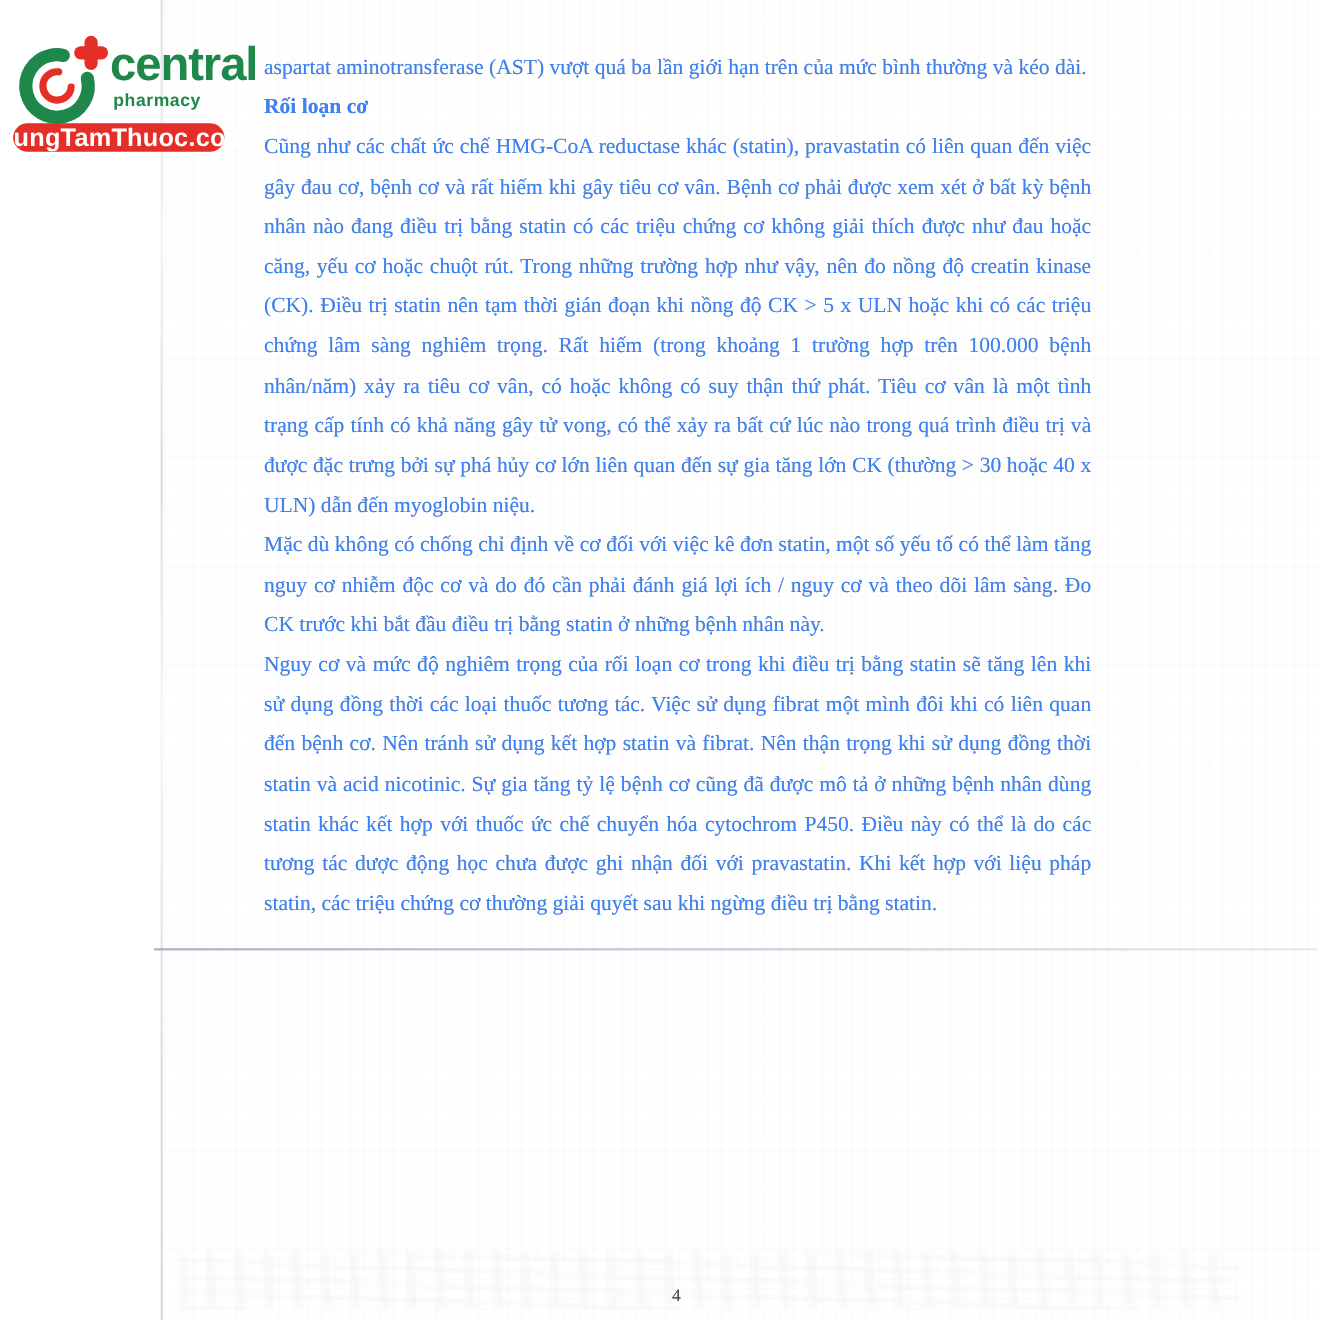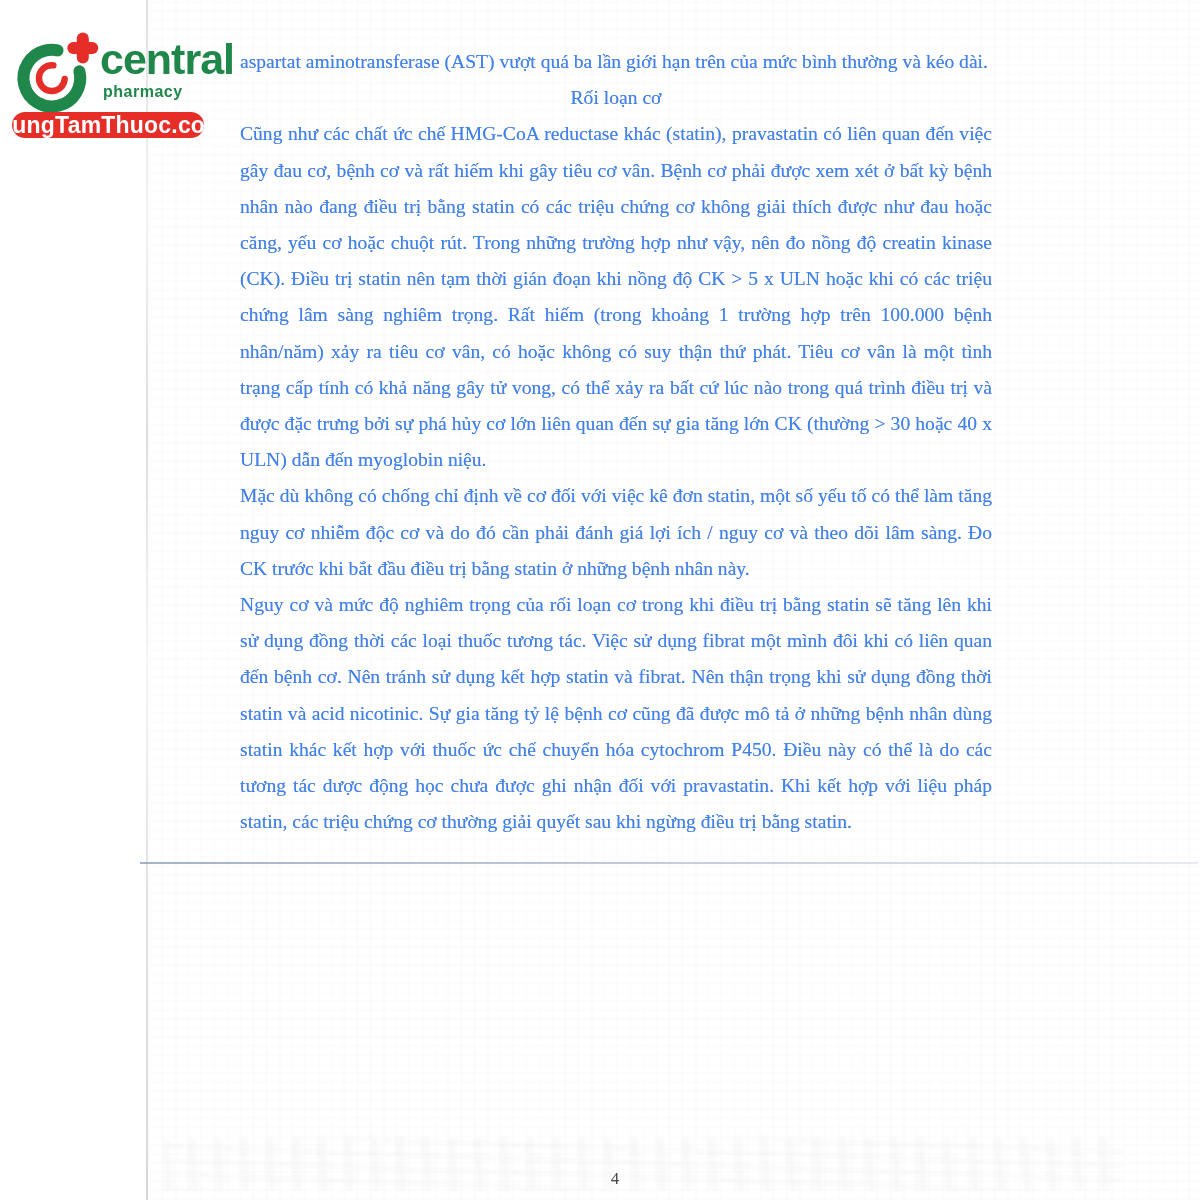--- a/index.html
+++ b/index.html
@@ -60,21 +60,21 @@
   }
 
   
   .doc{
     position:absolute;left:240px;top:44px;width:752px;
     font-size:19.6px;line-height:36.2px;color:#3b82f6;
     text-align:justify;
     text-shadow:0 0 .6px rgba(70,70,75,.45);
   }
   .doc p{margin:0;}
-  .doc p.heading{font-weight:normal;text-align:center;}
+  .doc p.heading{font-weight:bold;text-align:left;}
   .page-number{
     position:absolute;left:560px;top:1170px;width:110px;
     text-align:center;font-size:16px;color:#4a4a4e;
     text-shadow:0 0 .6px rgba(70,70,75,.4);
   }
 </style>
 </head>
 <body>
 
 <div class="stage">

